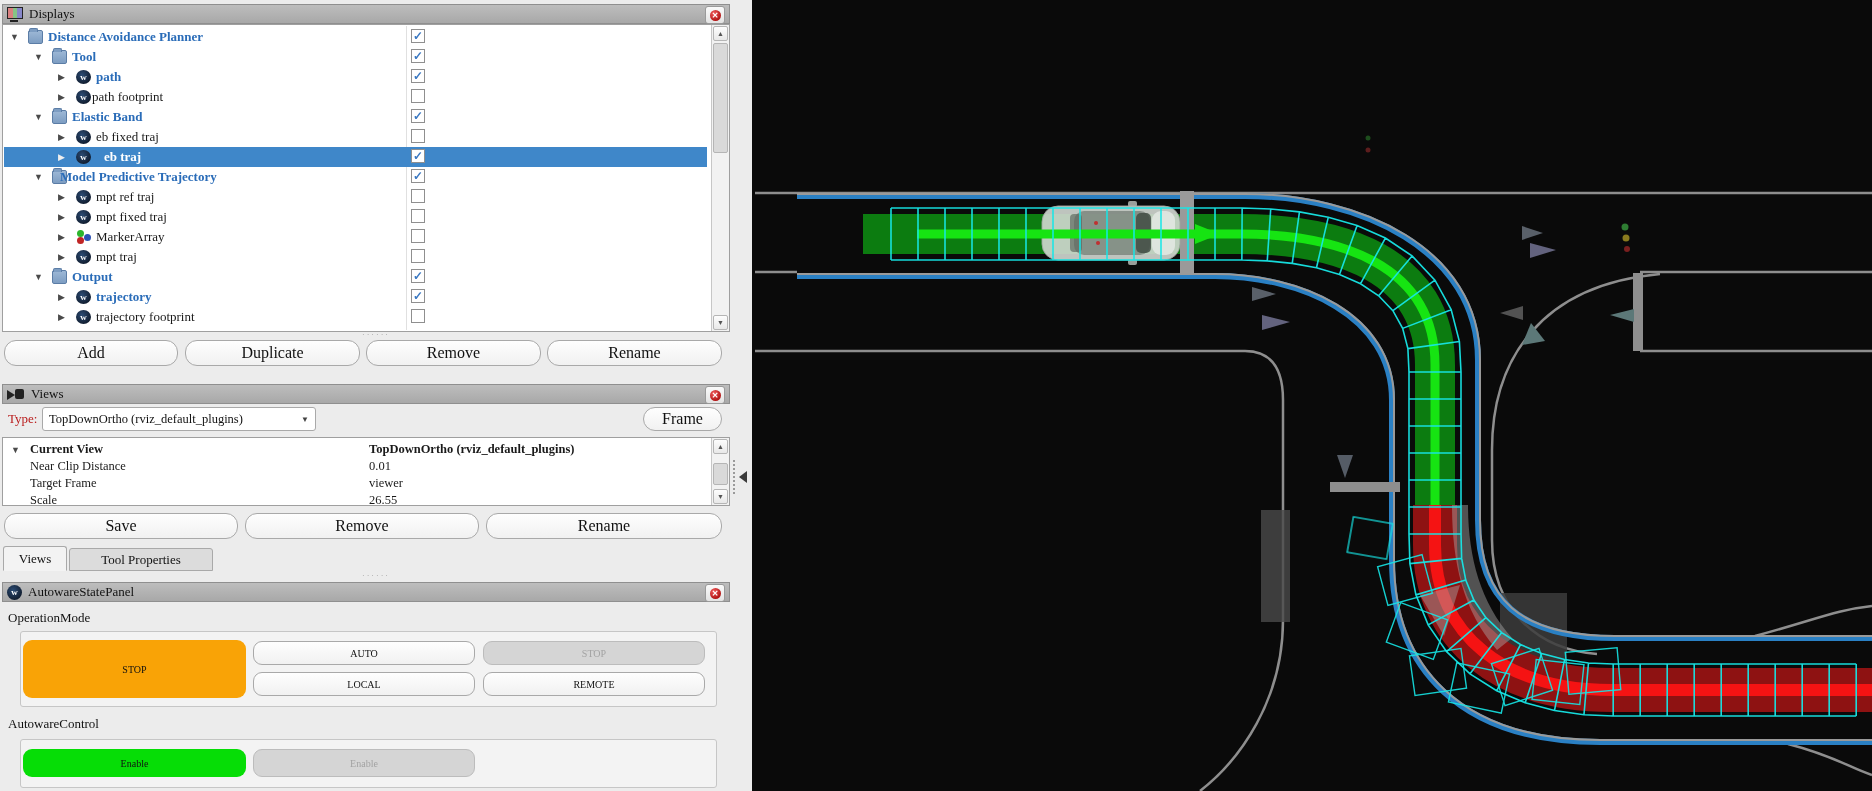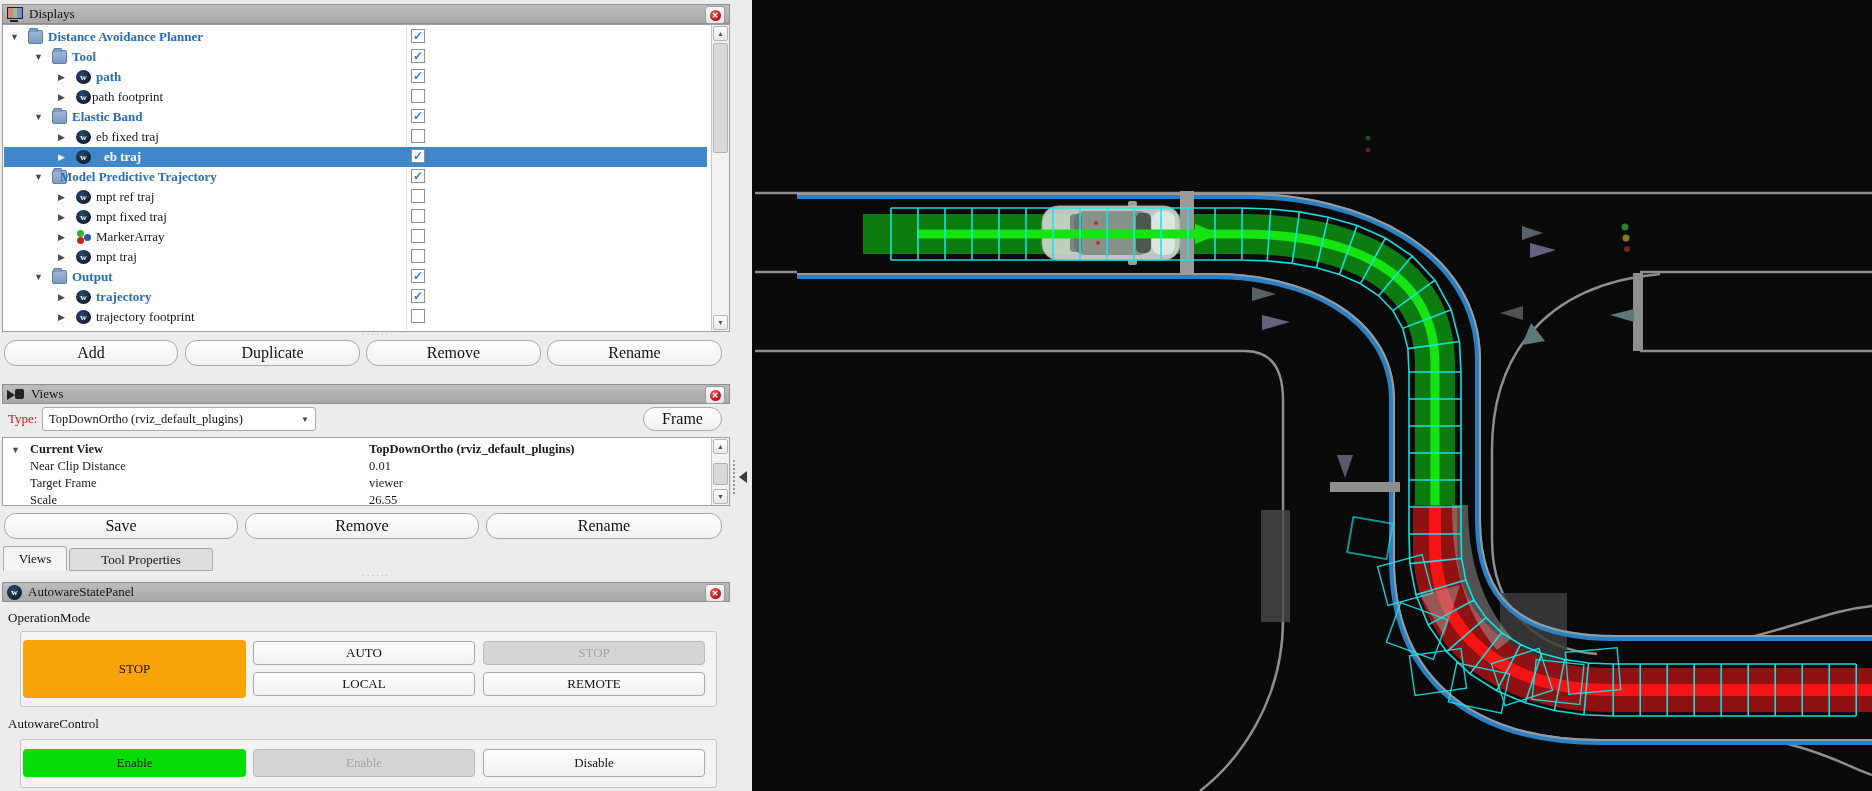--- a/index.html
+++ b/index.html
@@ -56,21 +56,21 @@
   .prow .pname{position:absolute;left:26px;top:1px;white-space:nowrap;}
   .prow .pval{position:absolute;left:365px;top:1px;white-space:nowrap;}
   .prow.bold .pname,.prow.bold .pval{font-weight:bold;}
   .prow .parrow{position:absolute;left:7px;top:4px;font-size:9px;color:#4a4a4a;}
   .tab{position:absolute;top:0;height:25px;border:1px solid #a9a9a9;box-sizing:border-box;font-size:13px;color:#111;
        display:flex;align-items:center;justify-content:center;border-radius:3px 3px 0 0;}
   .tab.active{background:#f3f3f3;border-bottom:1px solid #f3f3f3;}
   .tab.inactive{background:#dcdcdc;top:2px;height:23px;}
   .grouplabel{position:absolute;font-size:13px;color:#111;}
   .groupbox{position:absolute;left:20px;width:697px;background:#f3f3f3;border:1px solid #c6c6c6;border-radius:3px;box-sizing:border-box;}
-  .bigbtn{position:absolute;border-radius:4px;font-size:13px;display:flex;align-items:center;justify-content:center;box-sizing:border-box;}
+  .bigbtn{position:absolute;border-radius:9px;font-size:10px;display:flex;align-items:center;justify-content:center;box-sizing:border-box;}
   
   .collapse-handle{position:absolute;left:733px;top:460px;height:34px;width:16px;display:flex;align-items:center;gap:2px;}
   .collapse-handle .dotline{width:2px;height:34px;border-left:2px dotted #9a9a9a;}
   .collapse-handle .tri{width:0;height:0;border-top:6px solid transparent;border-bottom:6px solid transparent;border-right:8px solid #3a3a3a;}
   
   .monitor-icon{width:16px;height:14px;position:relative;}
   .monitor-icon .scr{position:absolute;left:0;top:0;width:14px;height:10px;border:1px solid #222;
        background:linear-gradient(90deg,#d98080 33%,#86c386 33% 66%,#8686c9 66%);}
   .monitor-icon .std{position:absolute;left:3px;top:10px;width:8px;height:3px;border-bottom:2px solid #222;}
   .views-icon{width:18px;height:12px;position:relative;}
@@ -287,21 +287,20 @@
       <div class="bigbtn pbtn" style="left:232px;top:9px;width:222px;height:24px;">AUTO</div>
       <div class="bigbtn pbtn disabled" style="left:462px;top:9px;width:222px;height:24px;">STOP</div>
       <div class="bigbtn pbtn" style="left:232px;top:40px;width:222px;height:24px;">LOCAL</div>
       <div class="bigbtn pbtn" style="left:462px;top:40px;width:222px;height:24px;">REMOTE</div>
     </div>
 
     <span class="grouplabel" style="left:8px;top:716px;">AutowareControl</span>
     <div class="groupbox" style="top:739px;height:49px;">
       <div class="bigbtn" id="btn-enable-active" style="left: 2px; top: 9px; width: 223px; height: 28px; color: rgb(17, 17, 17); background: rgb(6, 221, 6);">Enable</div>
       <div class="bigbtn pbtn disabled" style="left:232px;top:9px;width:222px;height:28px;">Enable</div>
-      <div class="bigbtn pbtn" style="left:462px;top:9px;width:222px;height:28px;">Disable</div>
     </div>
   </div>
 
   <svg style="position:absolute;left:752px;top:0;" width="1120" height="791" viewBox="0 0 1120 791">
     <rect x="0" y="0" width="1120" height="791" id="viz-bg" fill="#0a0a0a"></rect>
 
     <g stroke="#8e8e8e" stroke-width="2.5" fill="none">
       <path d="M 3,193 H 1120"></path>
       <path d="M 3,272 H 45"></path>
       <path d="M 888,272 H 1120"></path>

